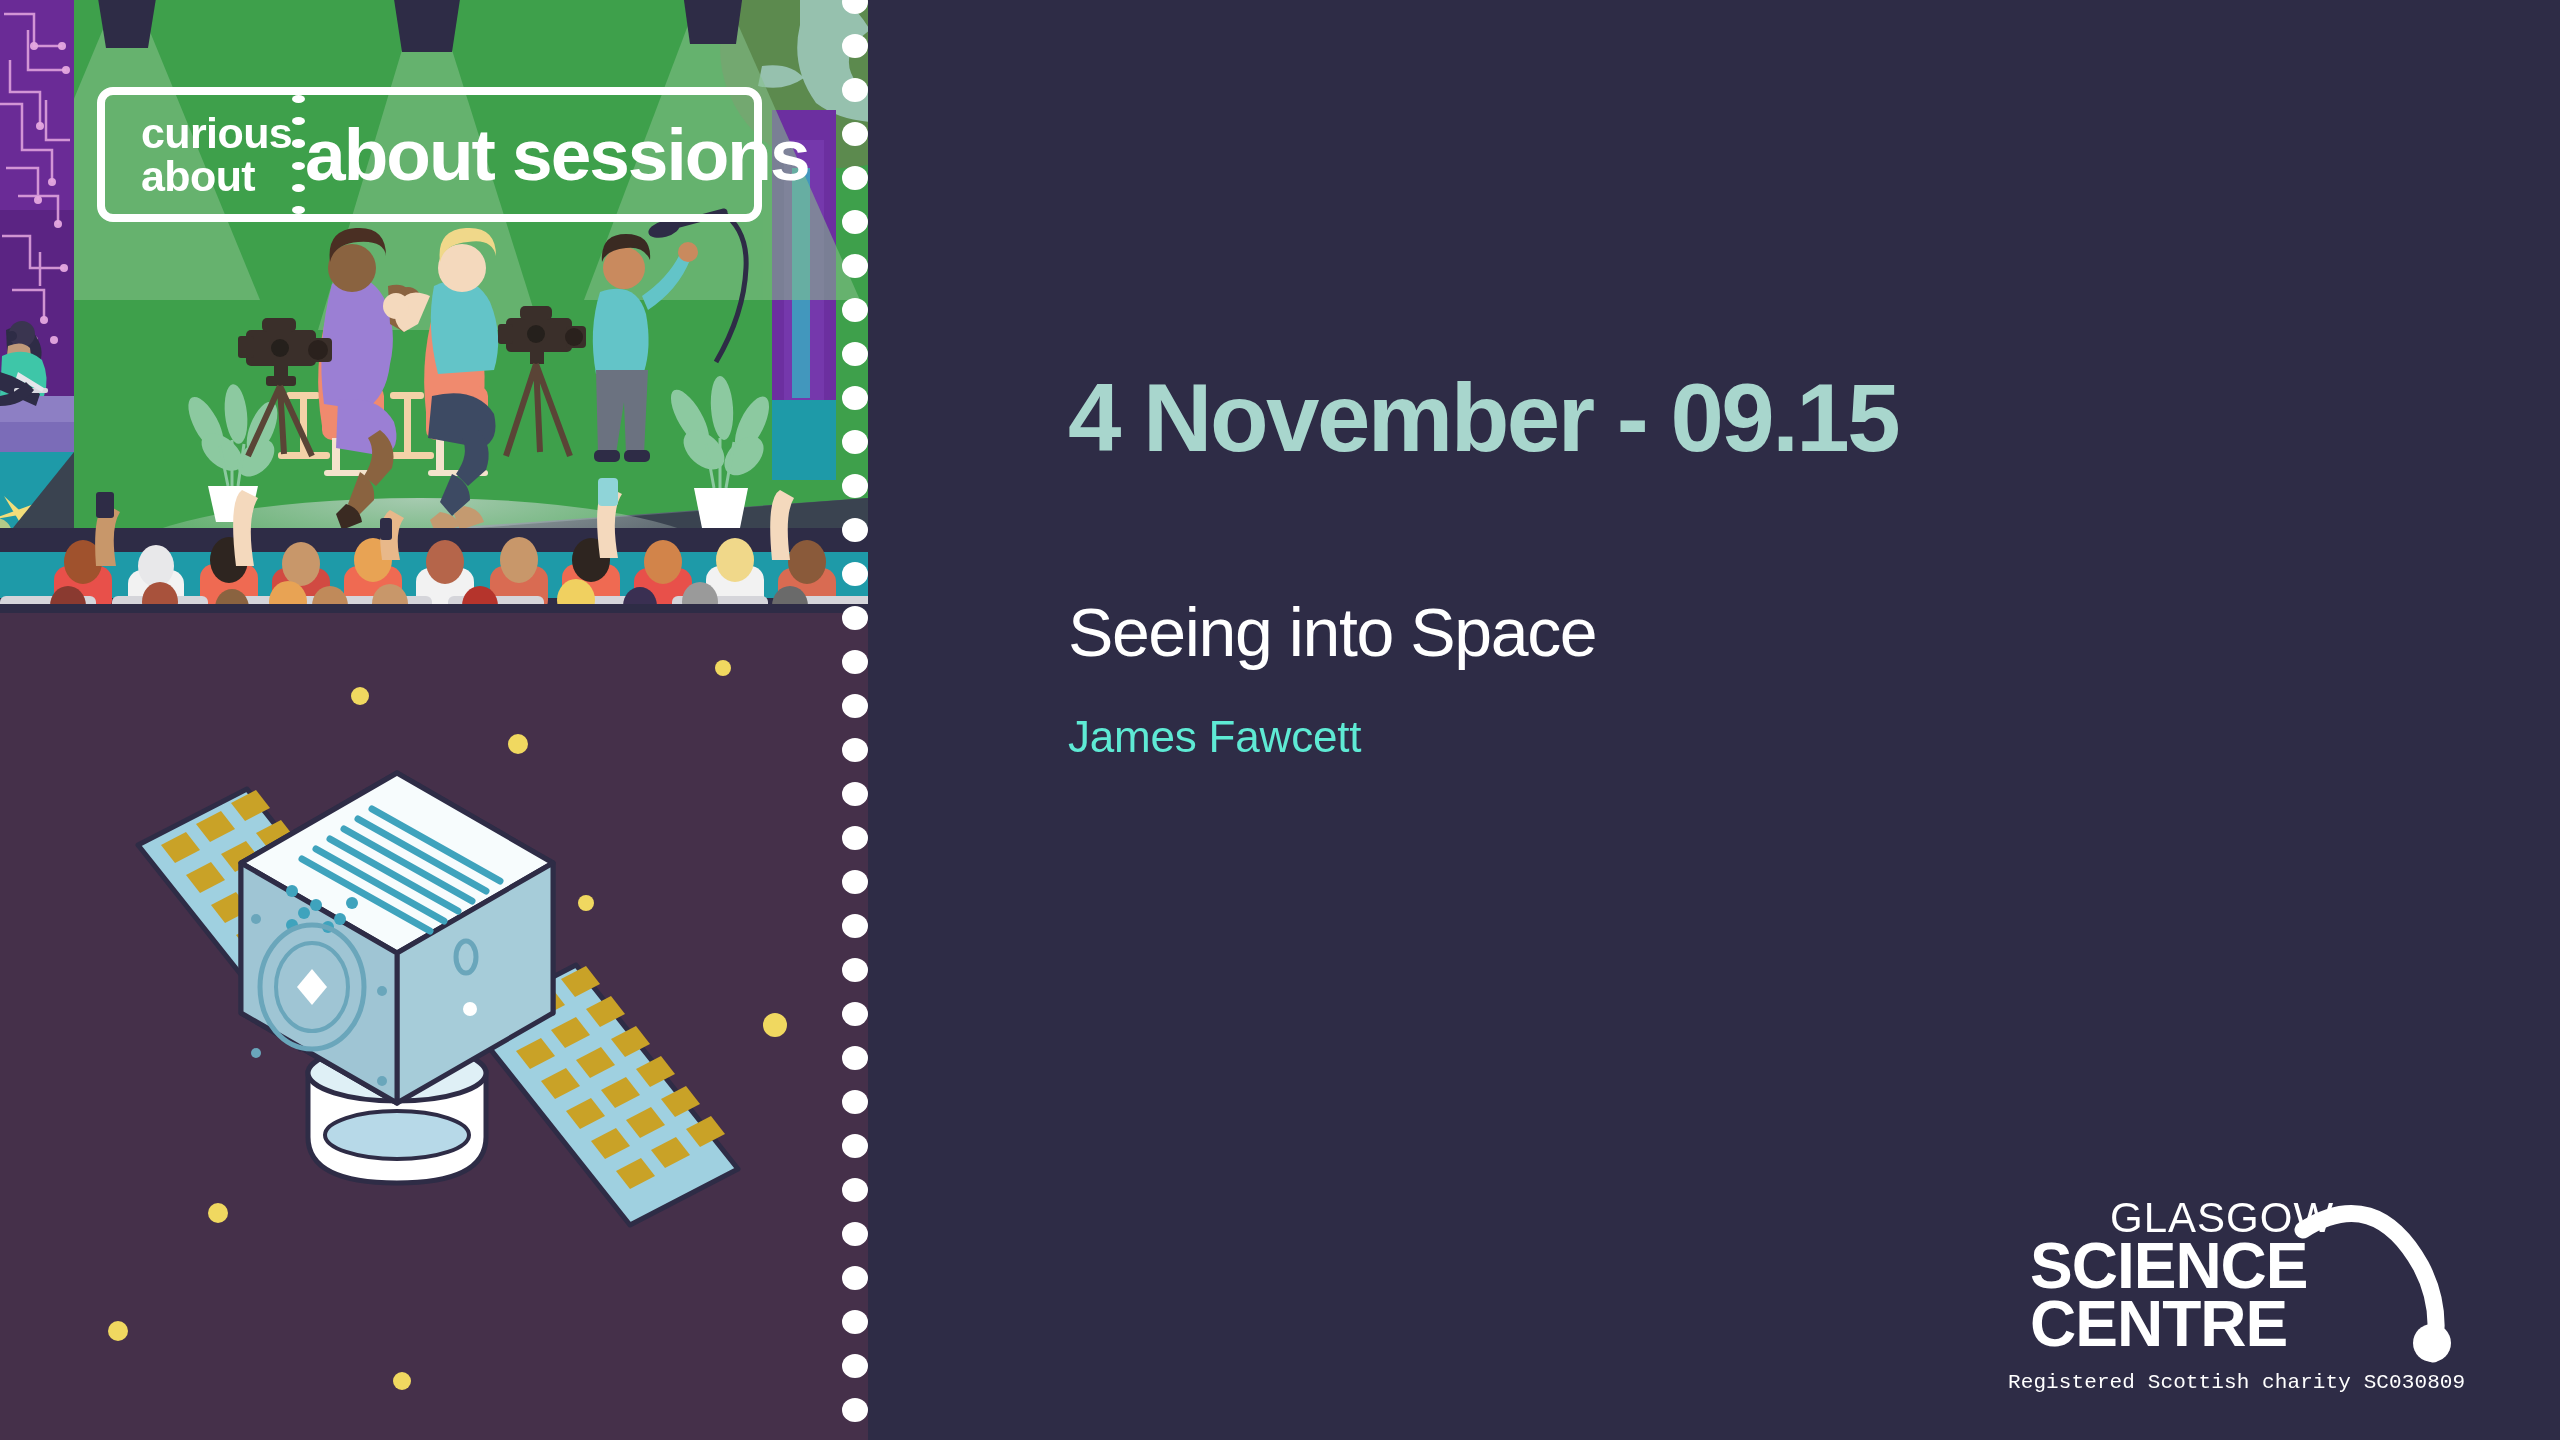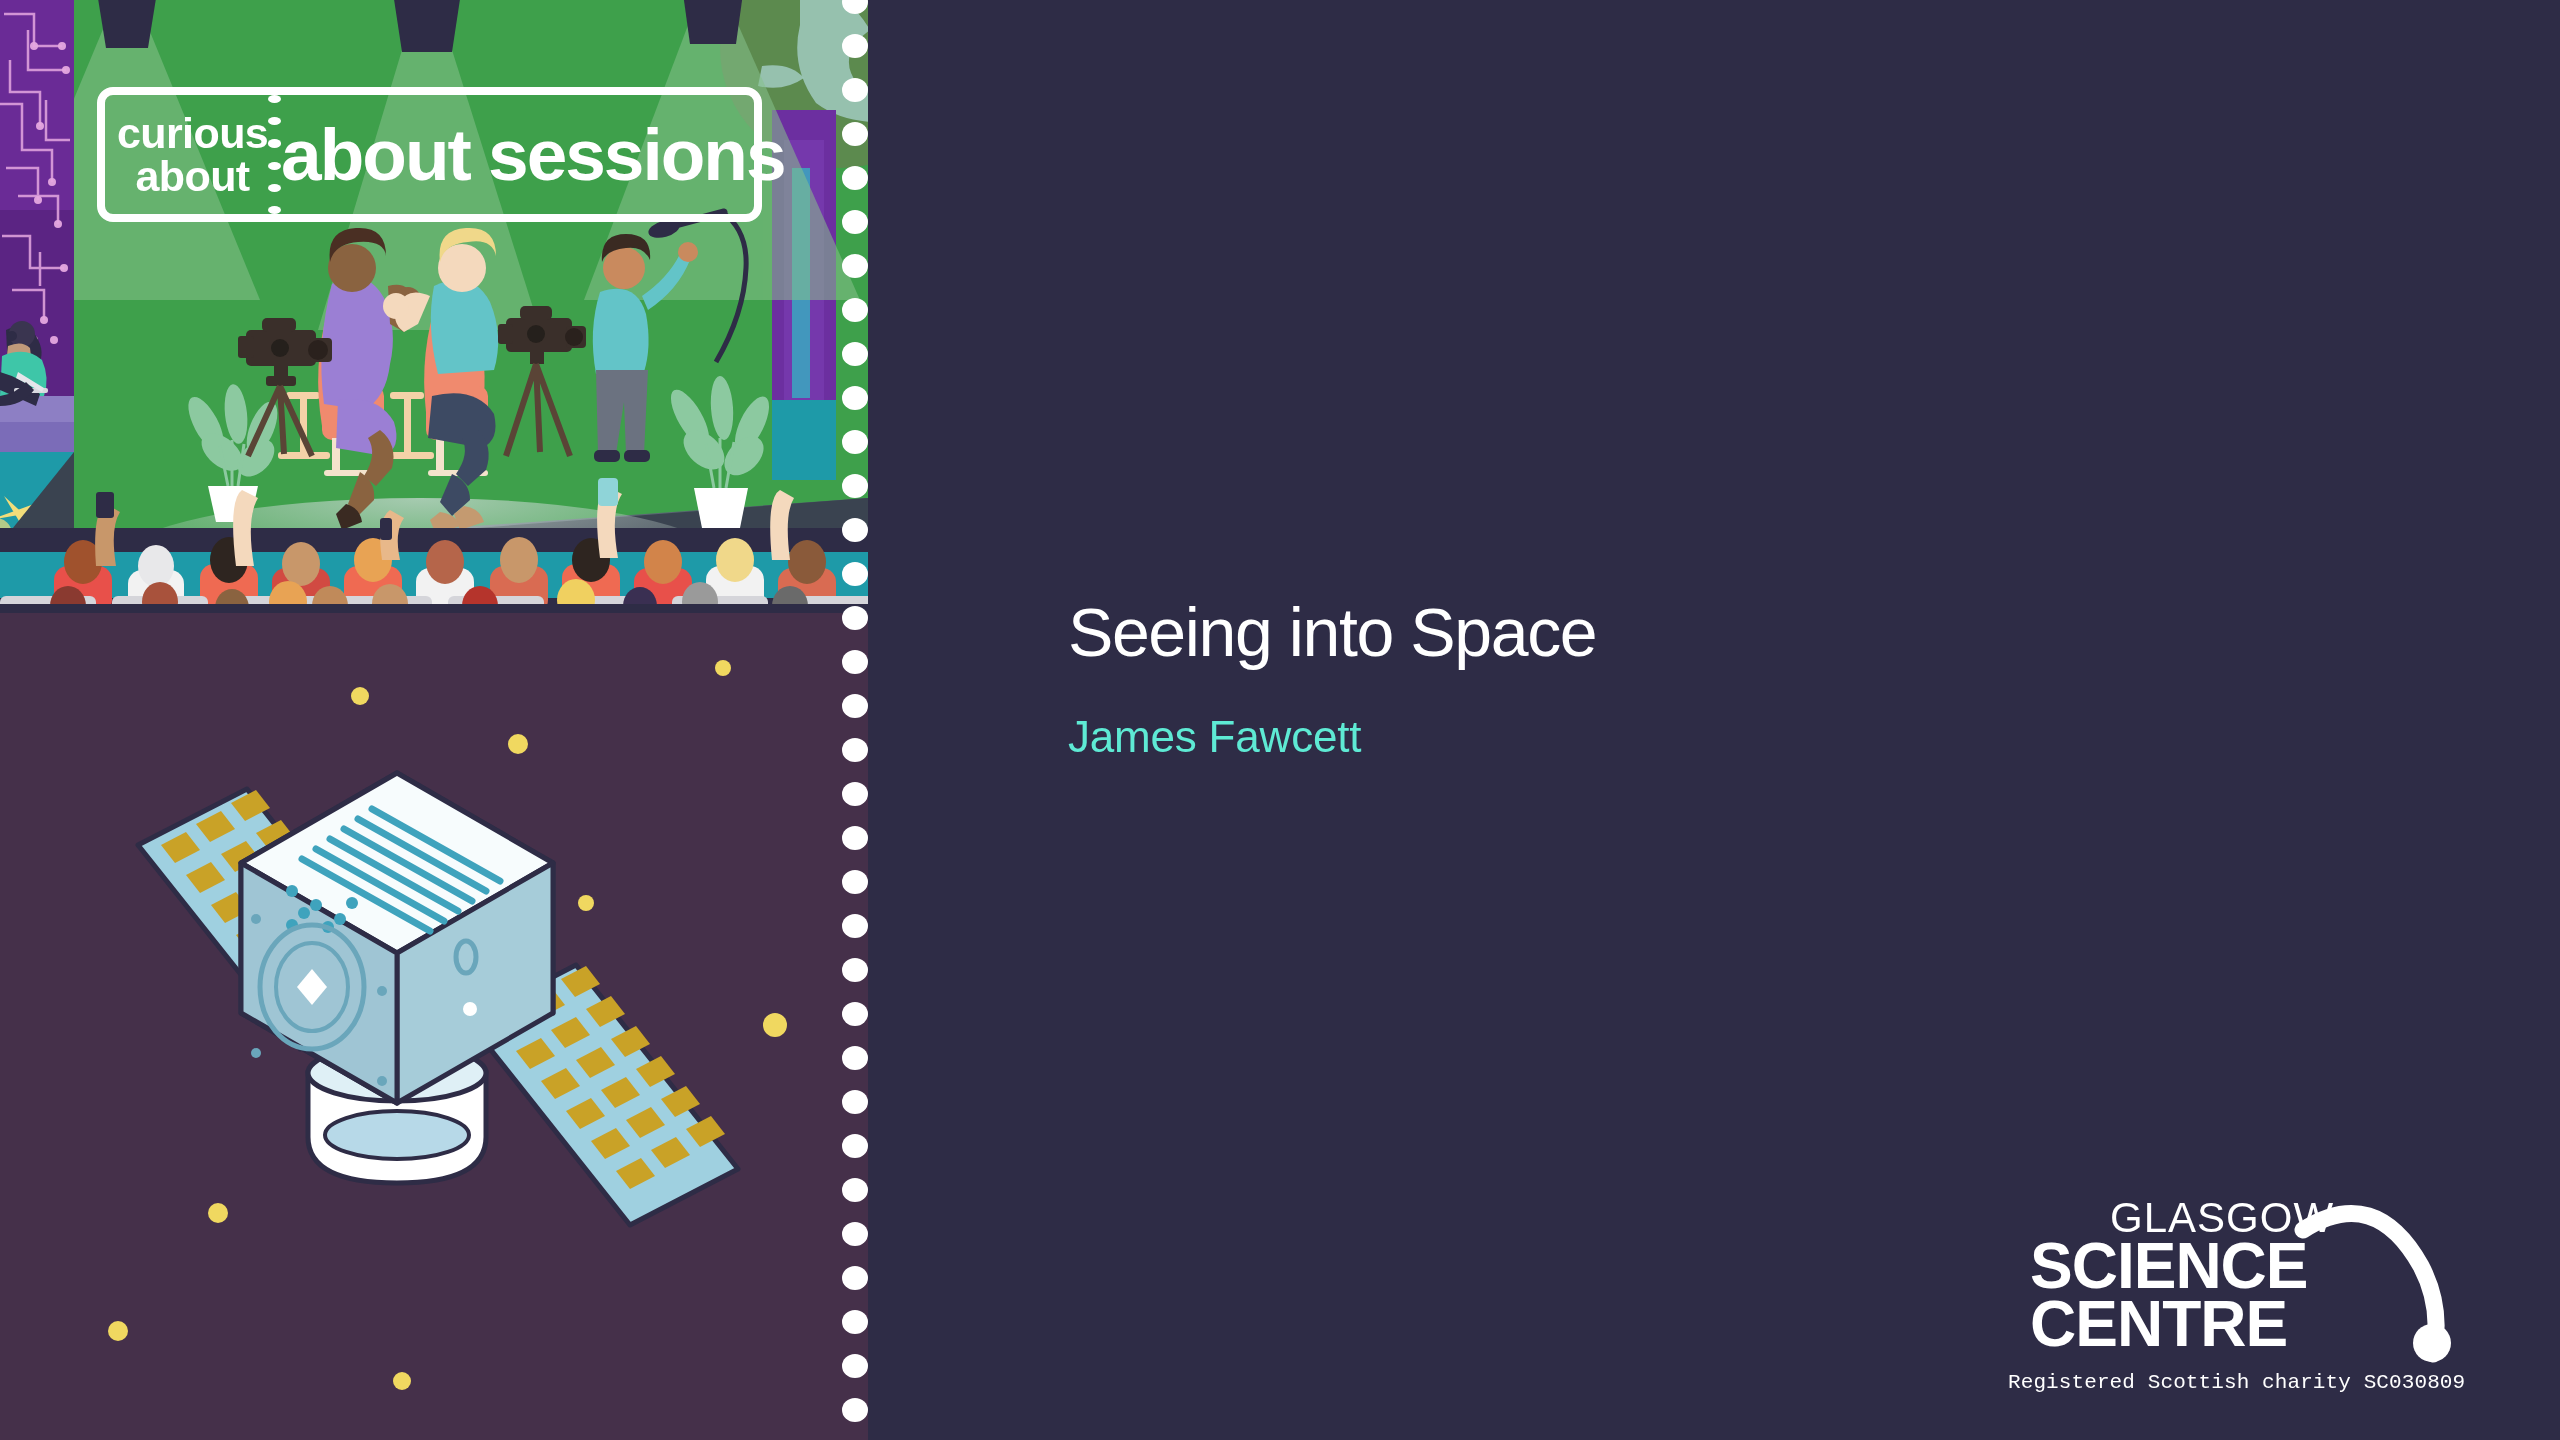--- a/index.html
+++ b/index.html
@@ -45,23 +45,23 @@
     display:flex; align-items:center;
     z-index:6;
     pointer-events:auto;
   }
   #badge-curious {
     color:#ffffff;
     font-size:43px;
     font-weight:bold;
     line-height:0.98;
     letter-spacing:-0.6px;
-    text-align:center;
+    text-align:left;
     width:207px;
-    padding-left:12px;
+    padding-left:36px;
     white-space:pre-line;
   }
   #badge-dots {
     width:52px; height:100%;
     display:flex; flex-direction:column;
     align-items:center; justify-content:center;
     gap:14px;
   }
   #badge-dots i { display:block; width:13px; height:13px; border-radius:50%; background:#fff; }
   #badge-live {
@@ -642,20 +642,21 @@
         <span></span>
         <span></span>
         <span></span>
       <span></span>
         <span></span>
         <span></span>
     </div>
   </div>
 
   <div id="content">
+    <div id="session-date">4 November - 09.15</div>
     <div id="session-title">Seeing into Space</div>
     <div id="speaker-name">James Fawcett</div>
   </div>
 
   <div id="gsc-logo">
     <div id="gsc-lockup">
       <svg width="470" height="180" viewBox="0 0 470 180" xmlns="http://www.w3.org/2000/svg">
         <text x="102" y="44" font-family="Liberation Sans, sans-serif" font-size="42" letter-spacing="1" fill="#ffffff">GLASGOW</text>
         <text x="22" y="100" font-family="Liberation Sans, sans-serif" font-size="64" font-weight="bold" letter-spacing="-1" fill="#ffffff">SCIENCE</text>
         <text x="22" y="158" font-family="Liberation Sans, sans-serif" font-size="64" font-weight="bold" letter-spacing="-1" fill="#ffffff">CENTRE</text>

